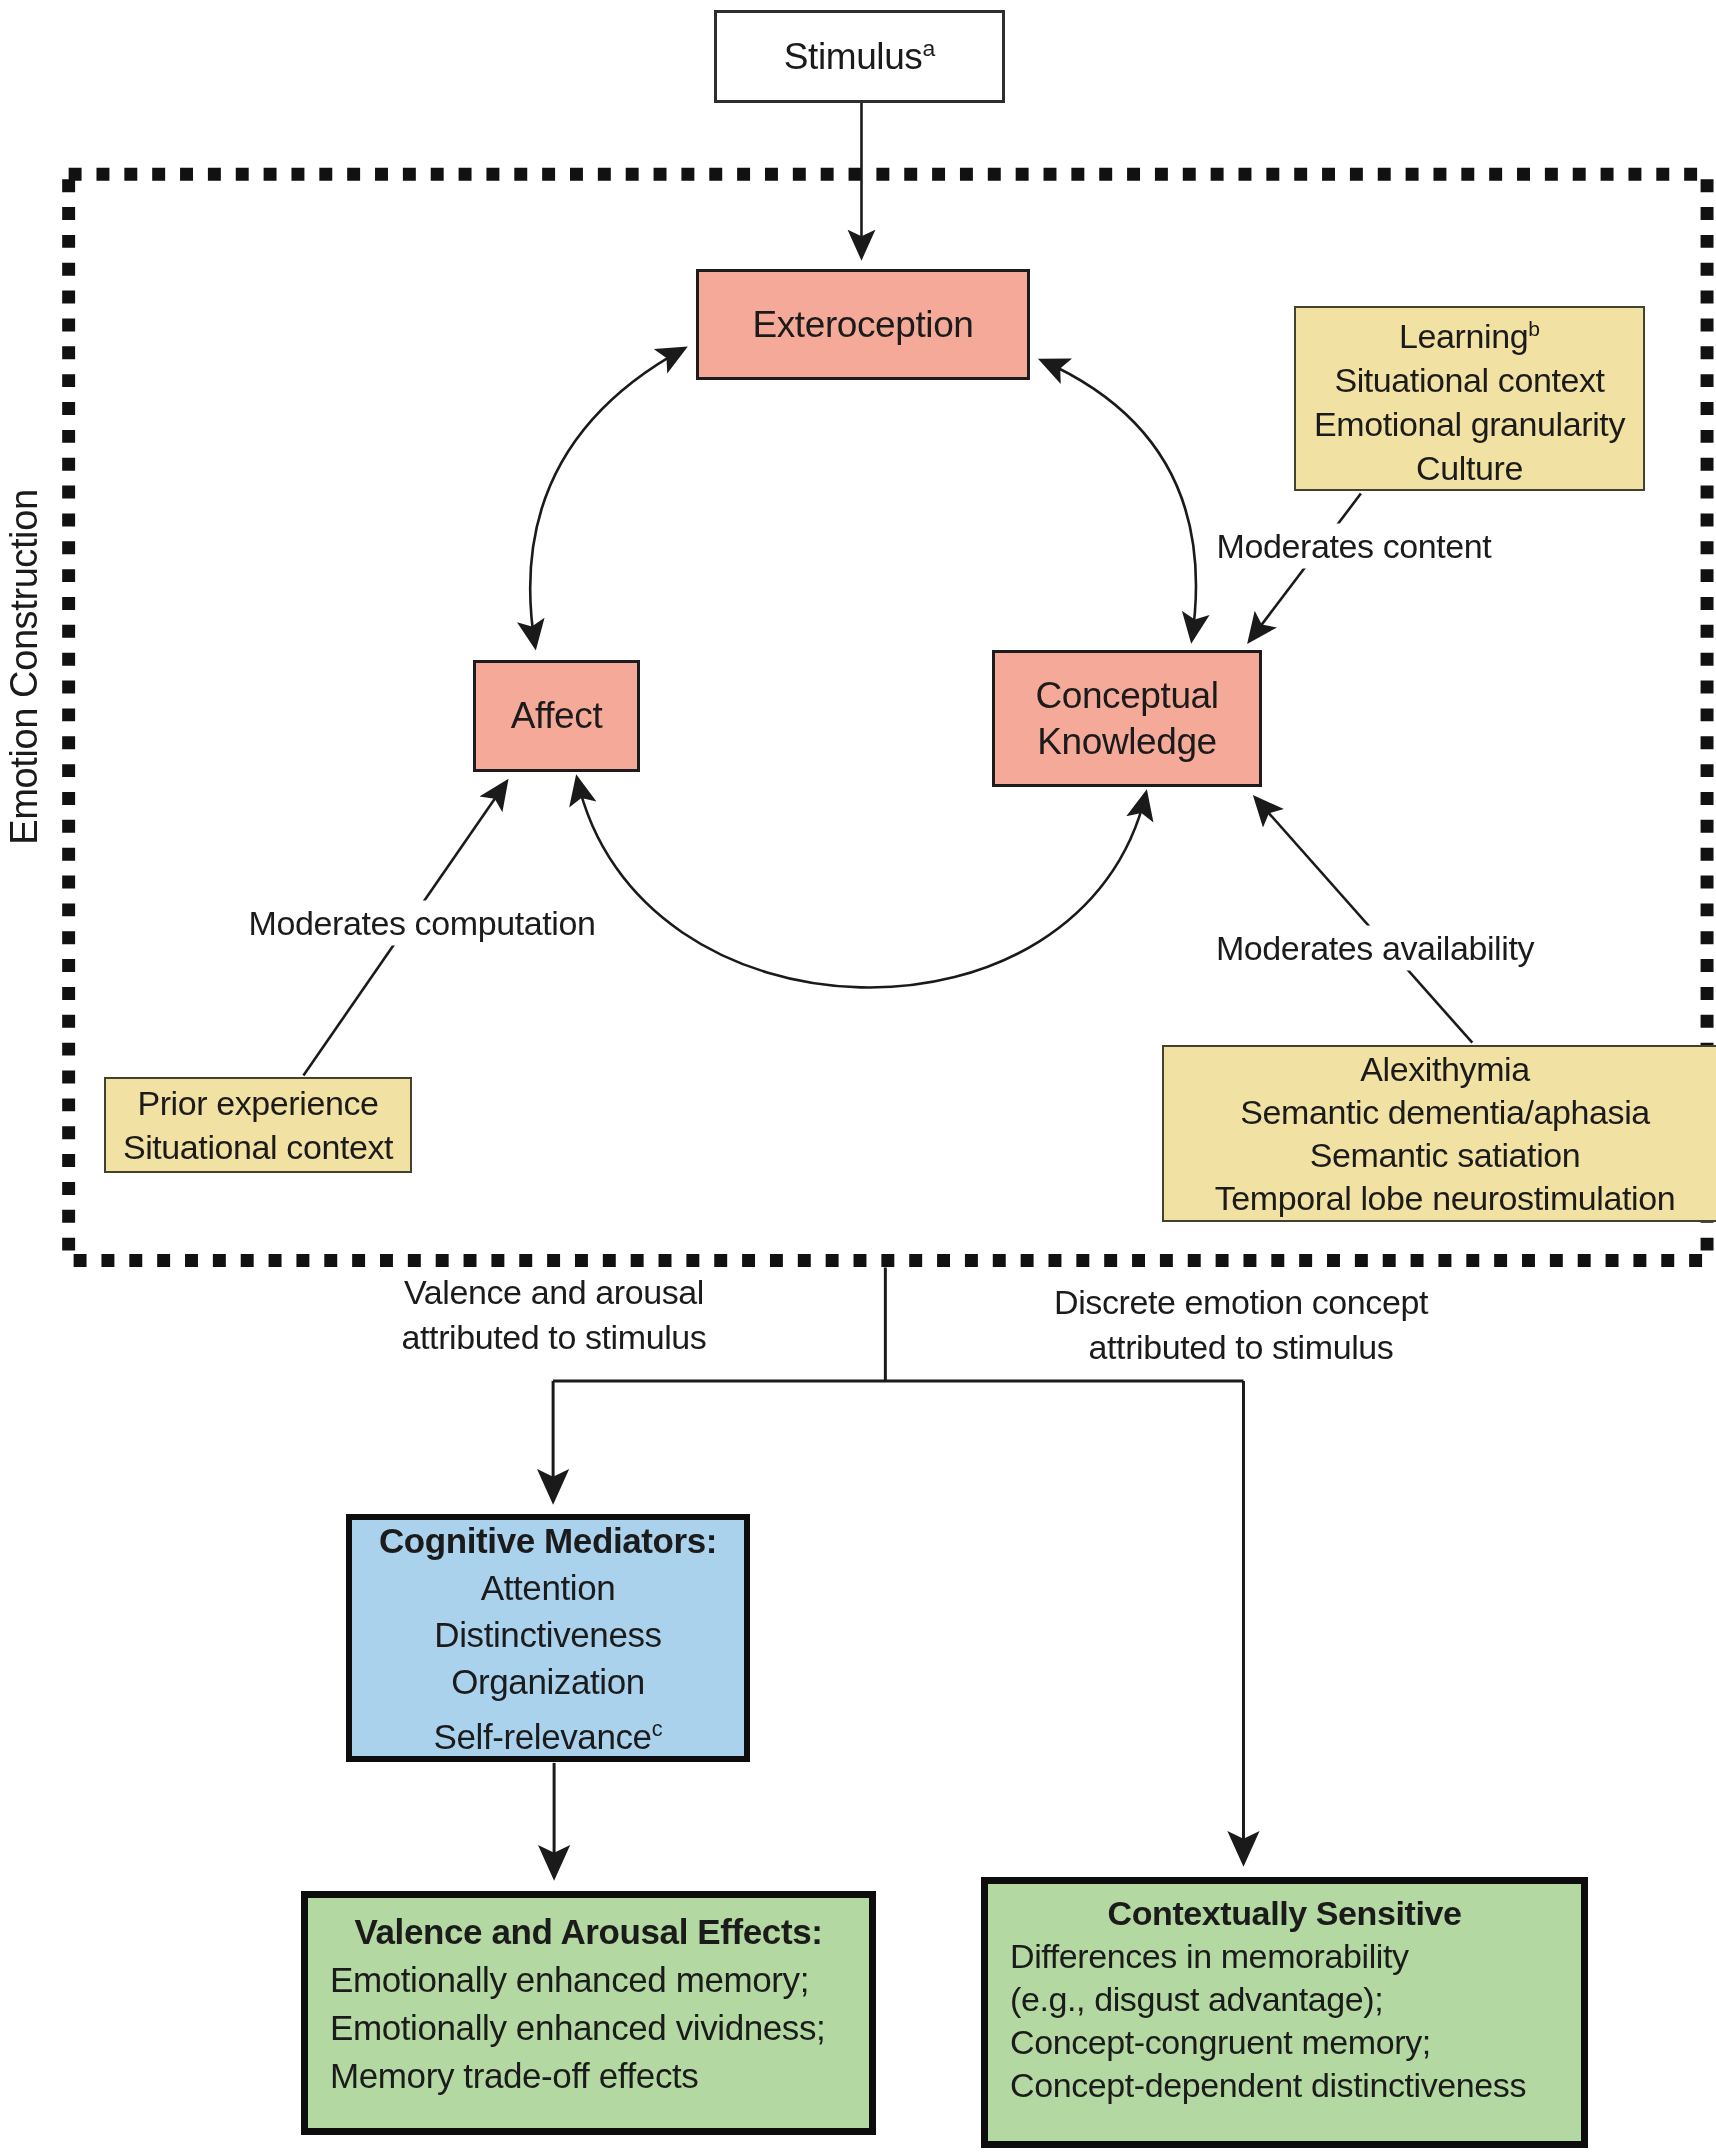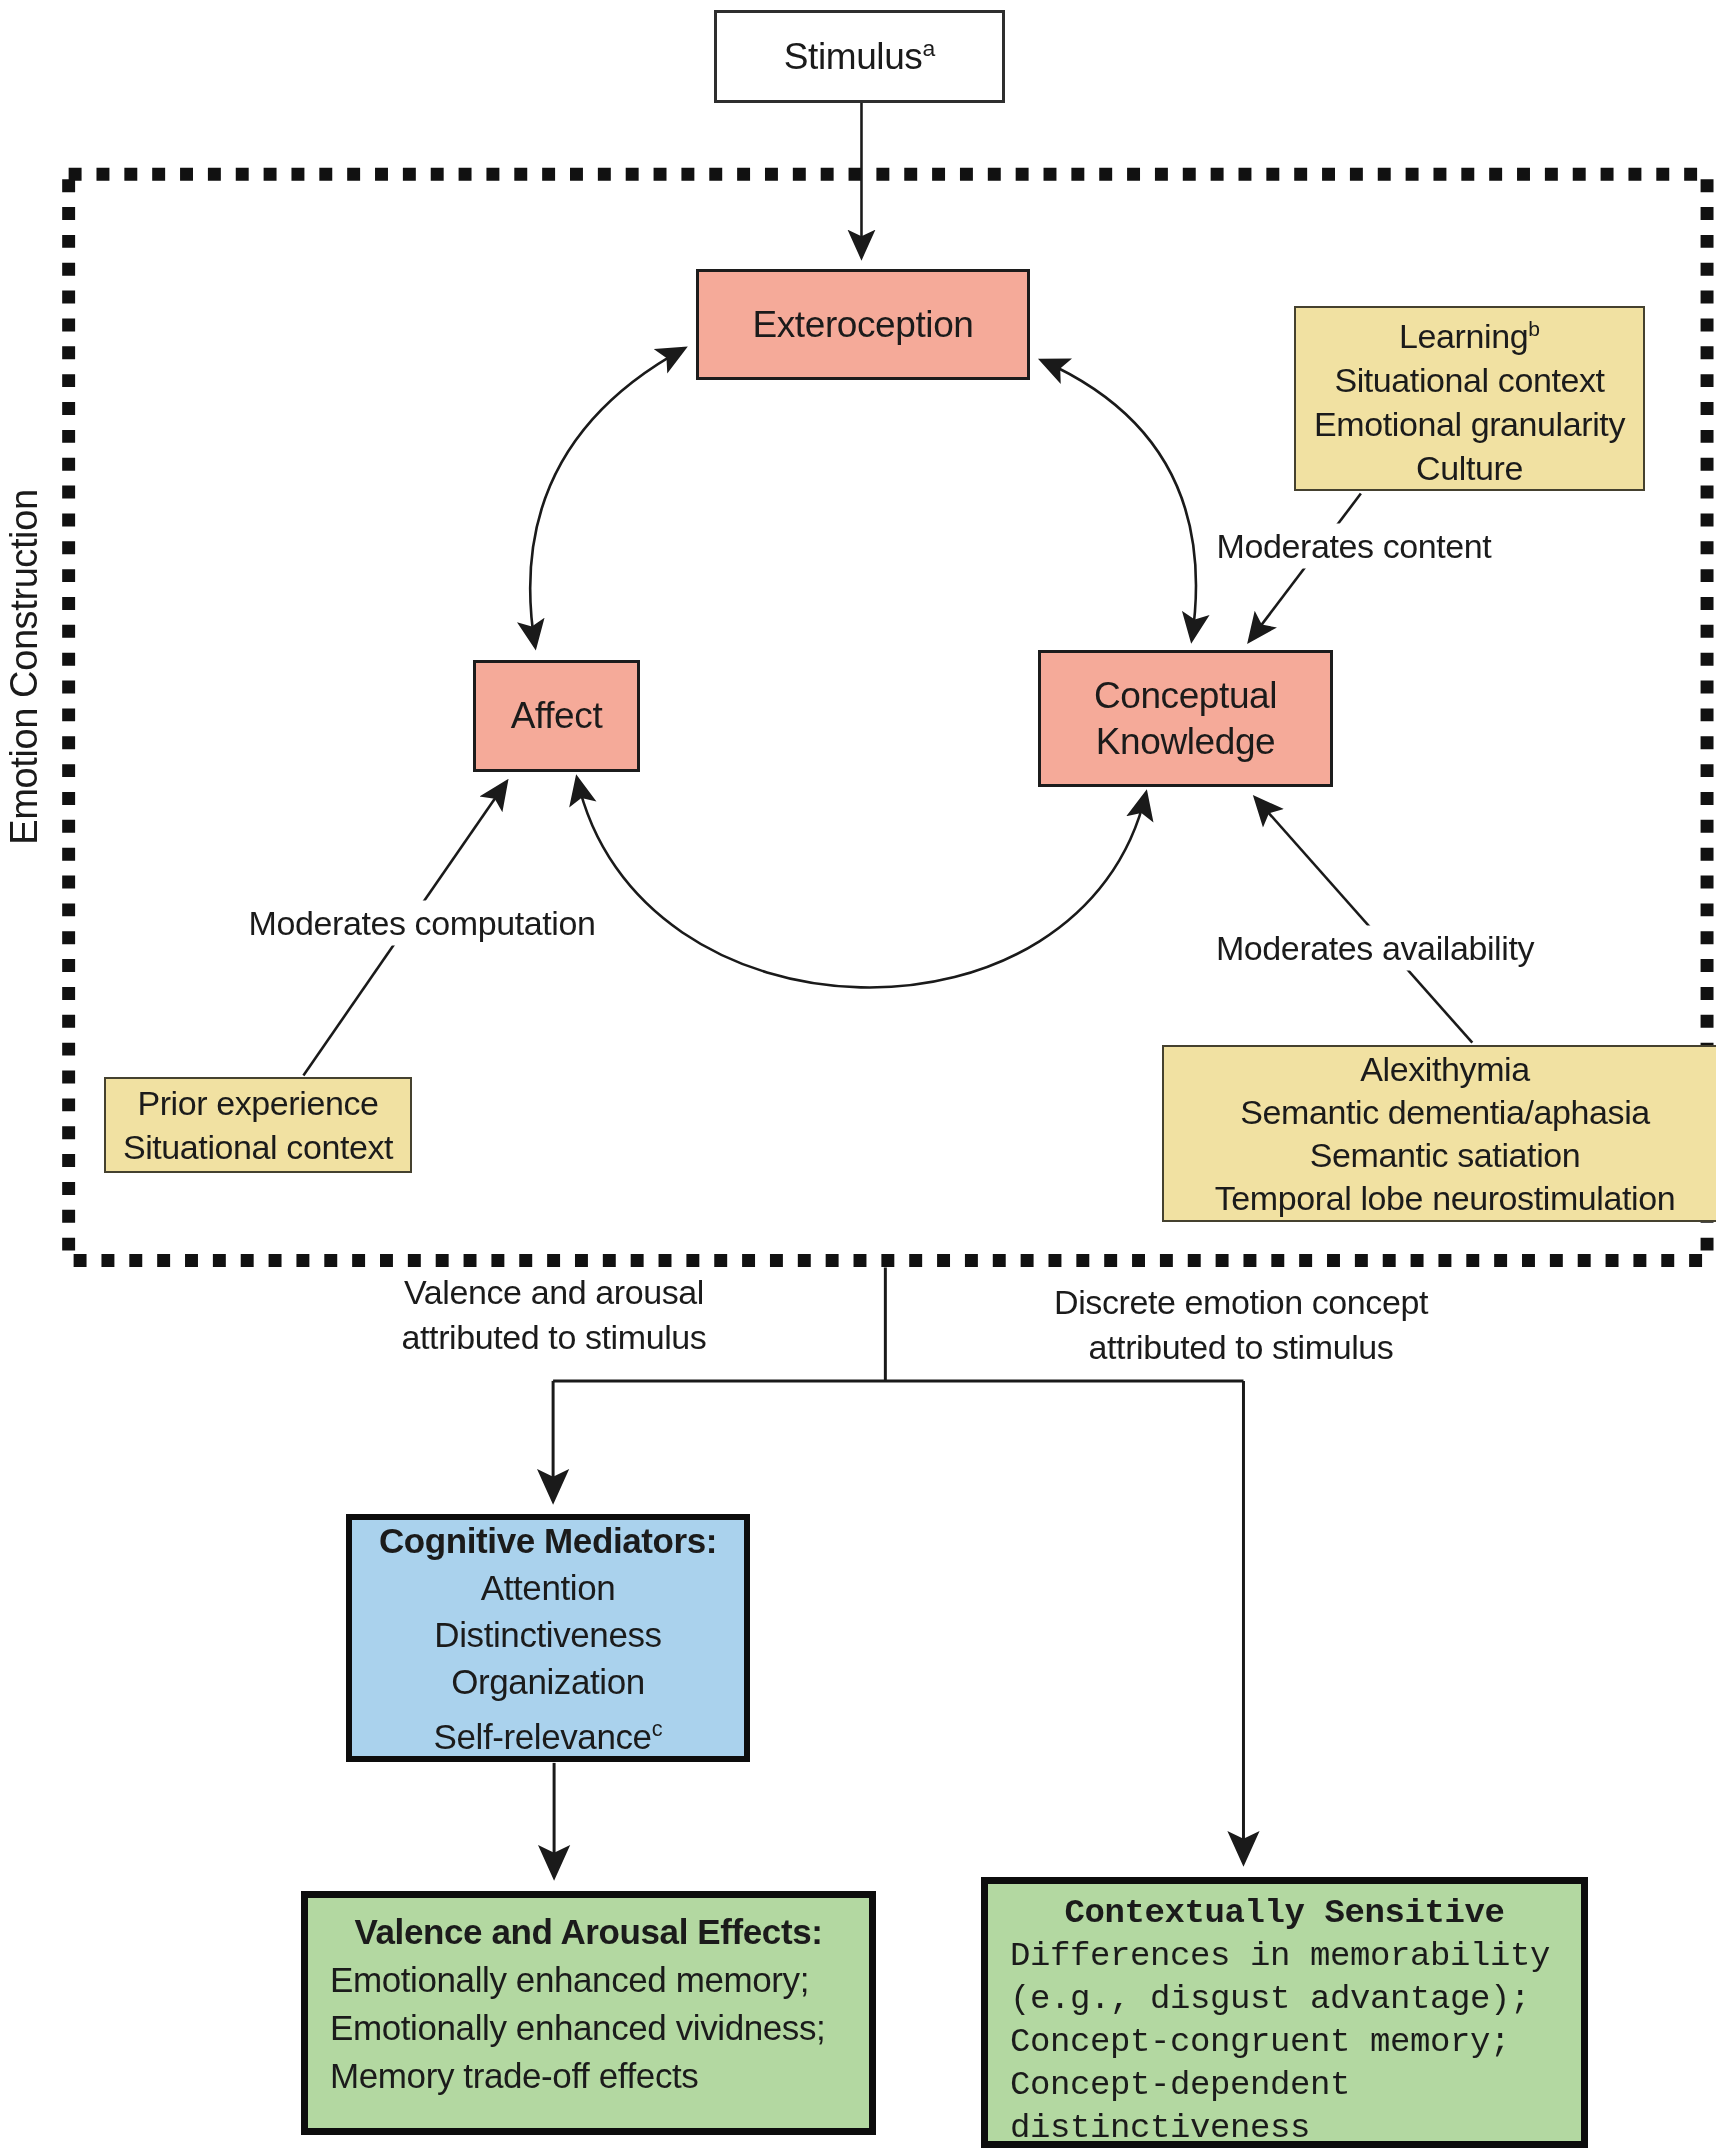--- a/index.html
+++ b/index.html
@@ -69,21 +69,21 @@
   </div>
 
   <div class="box pink" style="left:696px; top:269px; width:334px; height:111px;">
     <div>Exteroception</div>
   </div>
 
   <div class="box pink" style="left:473px; top:660px; width:167px; height:112px;">
     <div>Affect</div>
   </div>
 
-  <div class="box pink" style="left:1038px; top:650px; width:295px; height:137px; line-height:46px;">
+  <div class="box pink" style="left:992px; top:650px; width:270px; height:137px; line-height:46px;">
     <div>Conceptual</div>
     <div>Knowledge</div>
   </div>
 
   <div class="box yellow" style="left:1294px; top:306px; width:351px; height:185px;">
     <div><span>Learning</span><sup>b</sup></div>
     <div>Situational context</div>
     <div>Emotional granularity</div>
     <div>Culture</div>
   </div>
@@ -123,21 +123,21 @@
 
   <div class="box green" style="left:269px; top:1891px; width:575px; height:244px; line-height:48px; justify-content:flex-start; padding-top:10px;">
     <div class="bold">Valence and Arousal Effects:</div>
     <div class="items">
       <div>Emotionally enhanced memory;</div>
       <div>Emotionally enhanced vividness;</div>
       <div>Memory trade-off effects</div>
     </div>
   </div>
 
-  <div class="box green" style="left:949px; top:1877px; width:607px; height:271px; font-size:34px; line-height:43px; justify-content:flex-start; padding-top:8px;font-family:Liberation Mono, monospace;">
+  <div class="box green" style="left:949px; top:1877px; width:607px; height:271px; font-size:34px; line-height:43px; justify-content:flex-start; padding-top:8px;">
     <div class="bold">Contextually Sensitive</div>
     <div class="items">
       <div>Differences in memorability</div>
       <div>(e.g., disgust advantage);</div>
       <div>Concept-congruent memory;</div>
       <div>Concept-dependent distinctiveness</div>
     </div>
   </div>
 
 </div>

